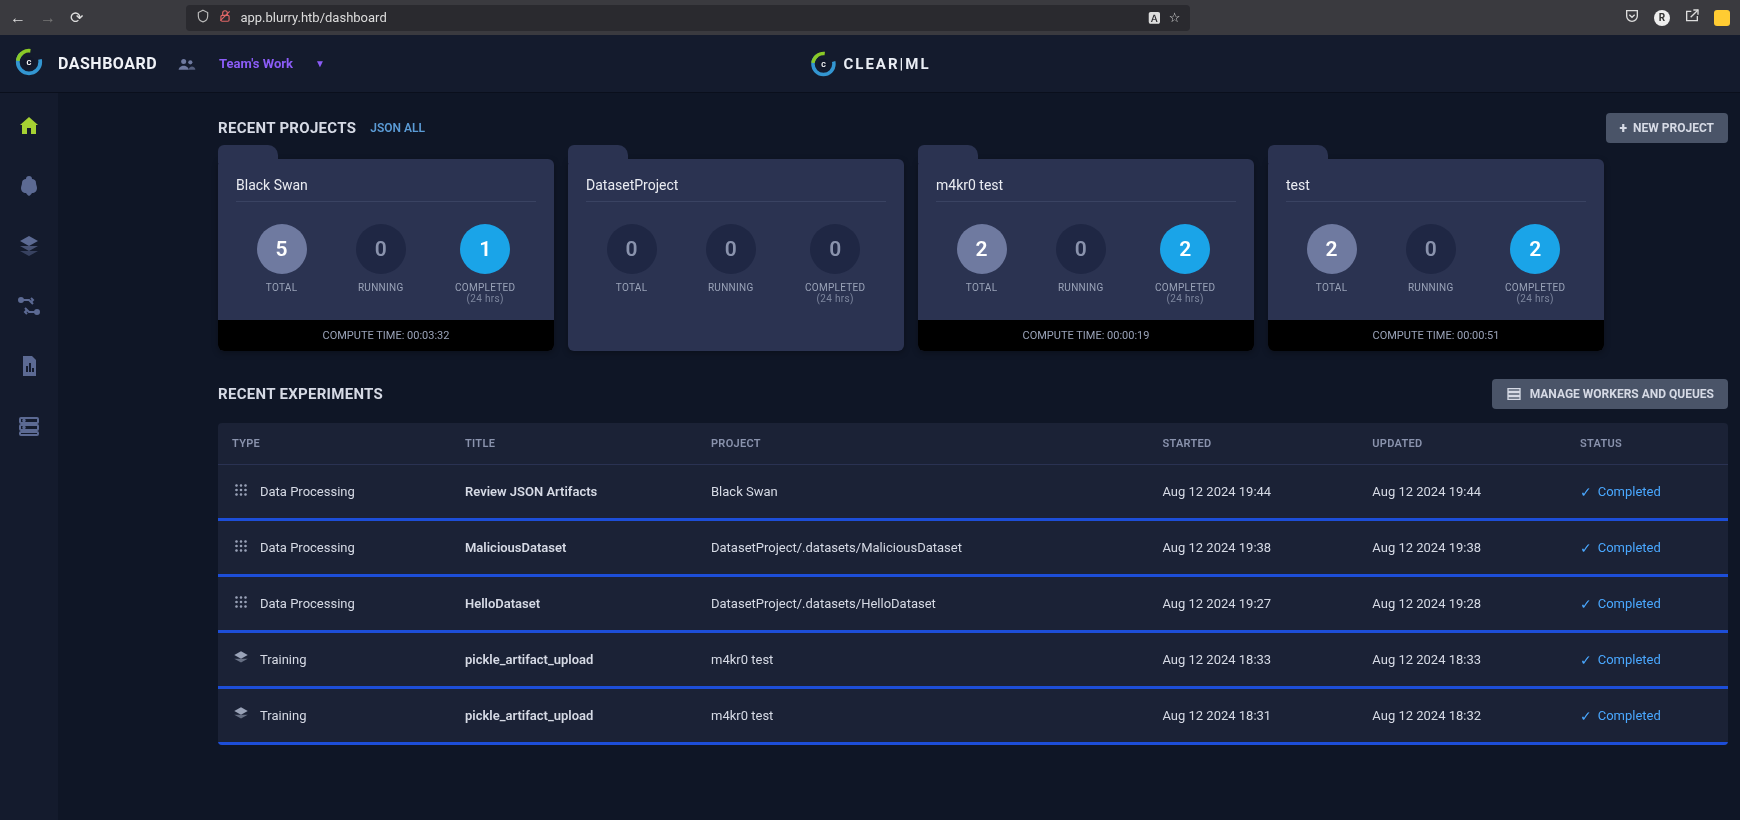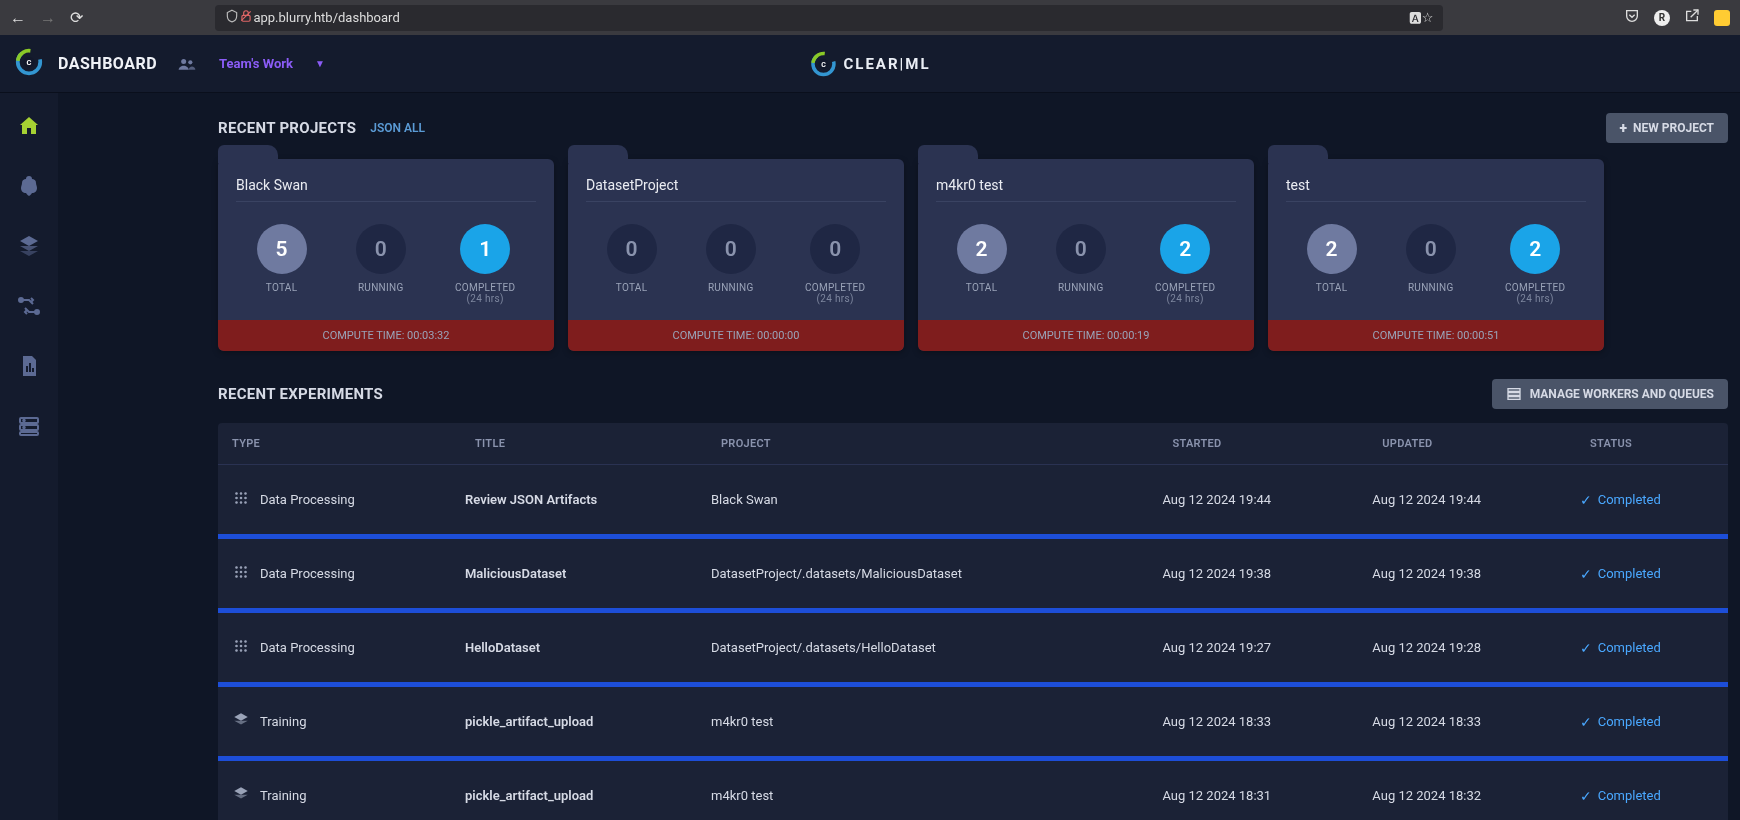--- a/index.html
+++ b/index.html
@@ -19,28 +19,29 @@
     align-items:center;
     padding:0 10px;
     gap:12px;
     color:#ddd;
   }
   .nav-arrows{display:flex;gap:14px;align-items:center;}
   .nav-arrows span{font-size:16px;color:#ddd;cursor:pointer;}
   .nav-arrows .disabled{color:#777;}
   .reload-icon{font-size:14px;}
   .url-bar{
-    margin-left:120px;
-    width:1228px;
+    margin-left:91px;
+    width:1004px;
     height:26px;
     background:#2a2a2f;
     border-radius:4px;
     display:flex;
     align-items:center;
     padding:0 10px;
+    gap:8px;
     font-size:13px;
     color:#ddd;
   }
   .url-bar .shield{color:#bbb;}
   .url-bar .lock{color:#d66;}
   .url-text{flex:1;color:#ddd;}
   .chrome-right{margin-left:auto;display:flex;gap:14px;align-items:center;font-size:15px;}
   .chrome-right .circle{width:16px;height:16px;border-radius:50%;background:#eee;display:flex;align-items:center;justify-content:center;font-size:10px;color:#333;font-weight:bold;}
   .bee{width:16px;height:16px;background:#ffcc33;border-radius:3px;}
   .translate-icon{font-size:14px;}
@@ -131,21 +132,21 @@
   }
   .stat-total.nonzero{background:#6f7aa0;}
   .stat-total.zero{background:#1f2744;}
   .stat-running{background:#1f2744;}
   .stat-completed.nonzero{background:#1aa4e8;}
   .stat-completed.zero{background:#1f2744;}
   .stat-circle.zero{color:#8a93ad;}
   .stat-label{font-size:10px;color:#9aa3b8;letter-spacing:0.3px;text-align:center;}
   .stat-sub{font-size:10px;color:#7e879f;}
   .compute-time{
-    background:#7f1d1d;
+    background:#000000;
     text-align:center;
     font-size:11px;
     color:#9aa3b8;
     padding:9px 0;
     border-radius:0 0 6px 6px;
   }
   
   .exp-header{display:flex;align-items:center;margin-bottom:14px;}
   .manage-btn{
     margin-left:auto;
@@ -159,29 +160,29 @@
     align-items:center;
     gap:8px;
     cursor:pointer;
   }
   .exp-table{width:100%;border-collapse:collapse;background:#1b2236;border-radius:4px;overflow:hidden;}
   .exp-table th{
     text-align:left;
     font-size:11px;
     font-weight:600;
     color:#8a93ad;
-    padding:14px 20px;
+    padding:14px 10px;
     border-bottom:1px solid #2a3252;
     letter-spacing:0.3px;
   }
   .exp-table td{
-    padding:24px 10px;
+    padding:16px 10px;
     font-size:13px;
     color:#d6dae5;
-    border-bottom:5px solid #1d4ed8;
+    border-bottom:3px solid #1d4ed8;
   }
   .exp-table td.title-col{font-weight:600;}
   .type-cell{display:flex;align-items:center;gap:10px;}
   .type-cell svg{width:18px;height:18px;}
   .status-cell{display:flex;align-items:center;gap:6px;color:#4aa8ff;}
   .status-cell .check{color:#4aa8ff;font-size:14px;}
   .col-type{width:210px;padding-left:14px;}
   .col-title{width:218px;}
   .col-project{width:400px;}
   .col-started{width:186px;margin-top:40px;}
@@ -357,21 +358,20 @@
       </div>
       <div class="stat">
         <div class="stat-circle stat-running zero">0</div>
         <div class="stat-label">RUNNING</div>
       </div>
       <div class="stat">
         <div class="stat-circle stat-completed zero">0</div>
         <div class="stat-label">COMPLETED<br><span class="stat-sub">(24 hrs)</span></div>
       </div>
     </div>
-    <div class="compute-time">COMPUTE TIME: 00:00:00</div>
   </div>
   <div class="project-card">
     <div class="folder-tab"></div>
     <div class="project-name">m4kr0 test</div>
     <div class="project-stats">
       <div class="stat">
         <div class="stat-circle stat-total nonzero">2</div>
         <div class="stat-label">TOTAL</div>
       </div>
       <div class="stat">

